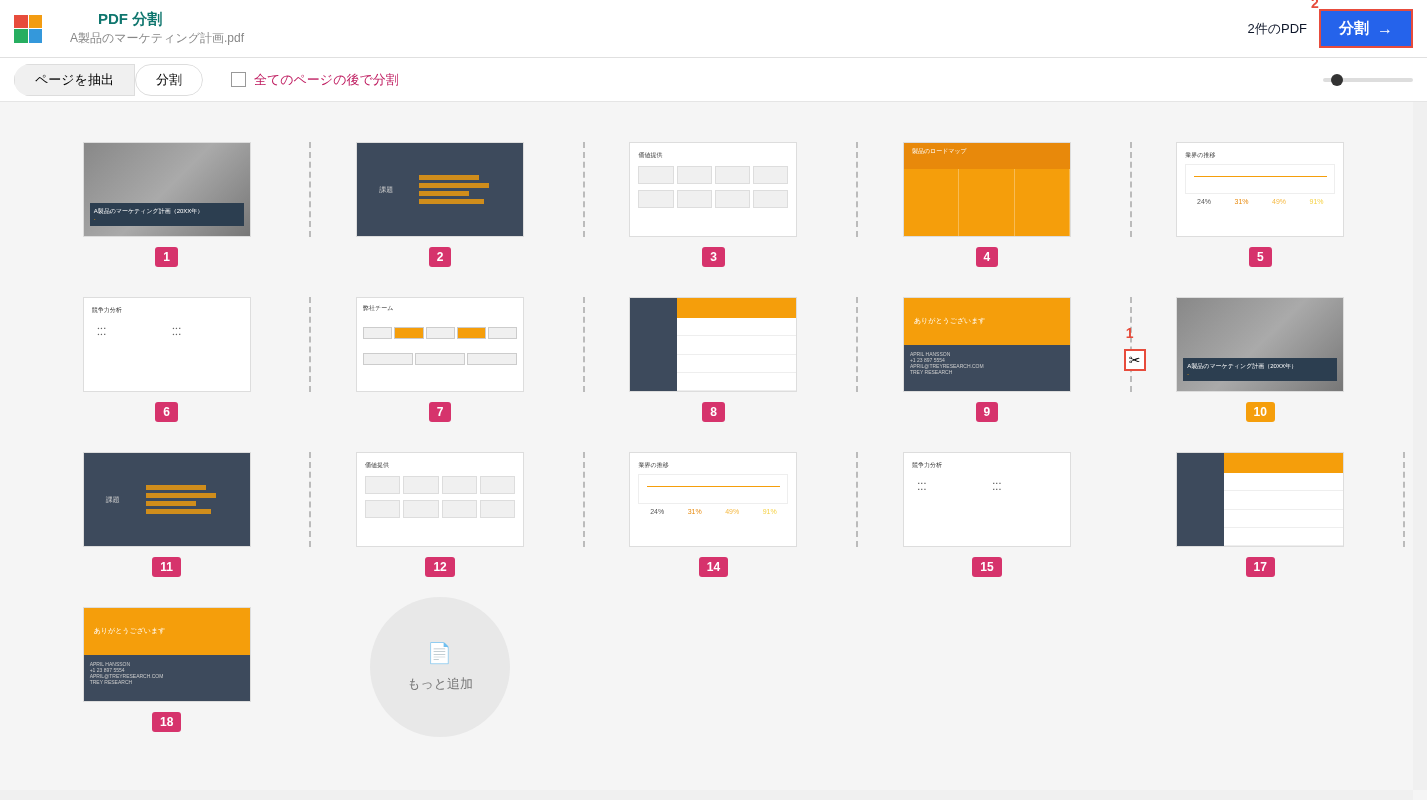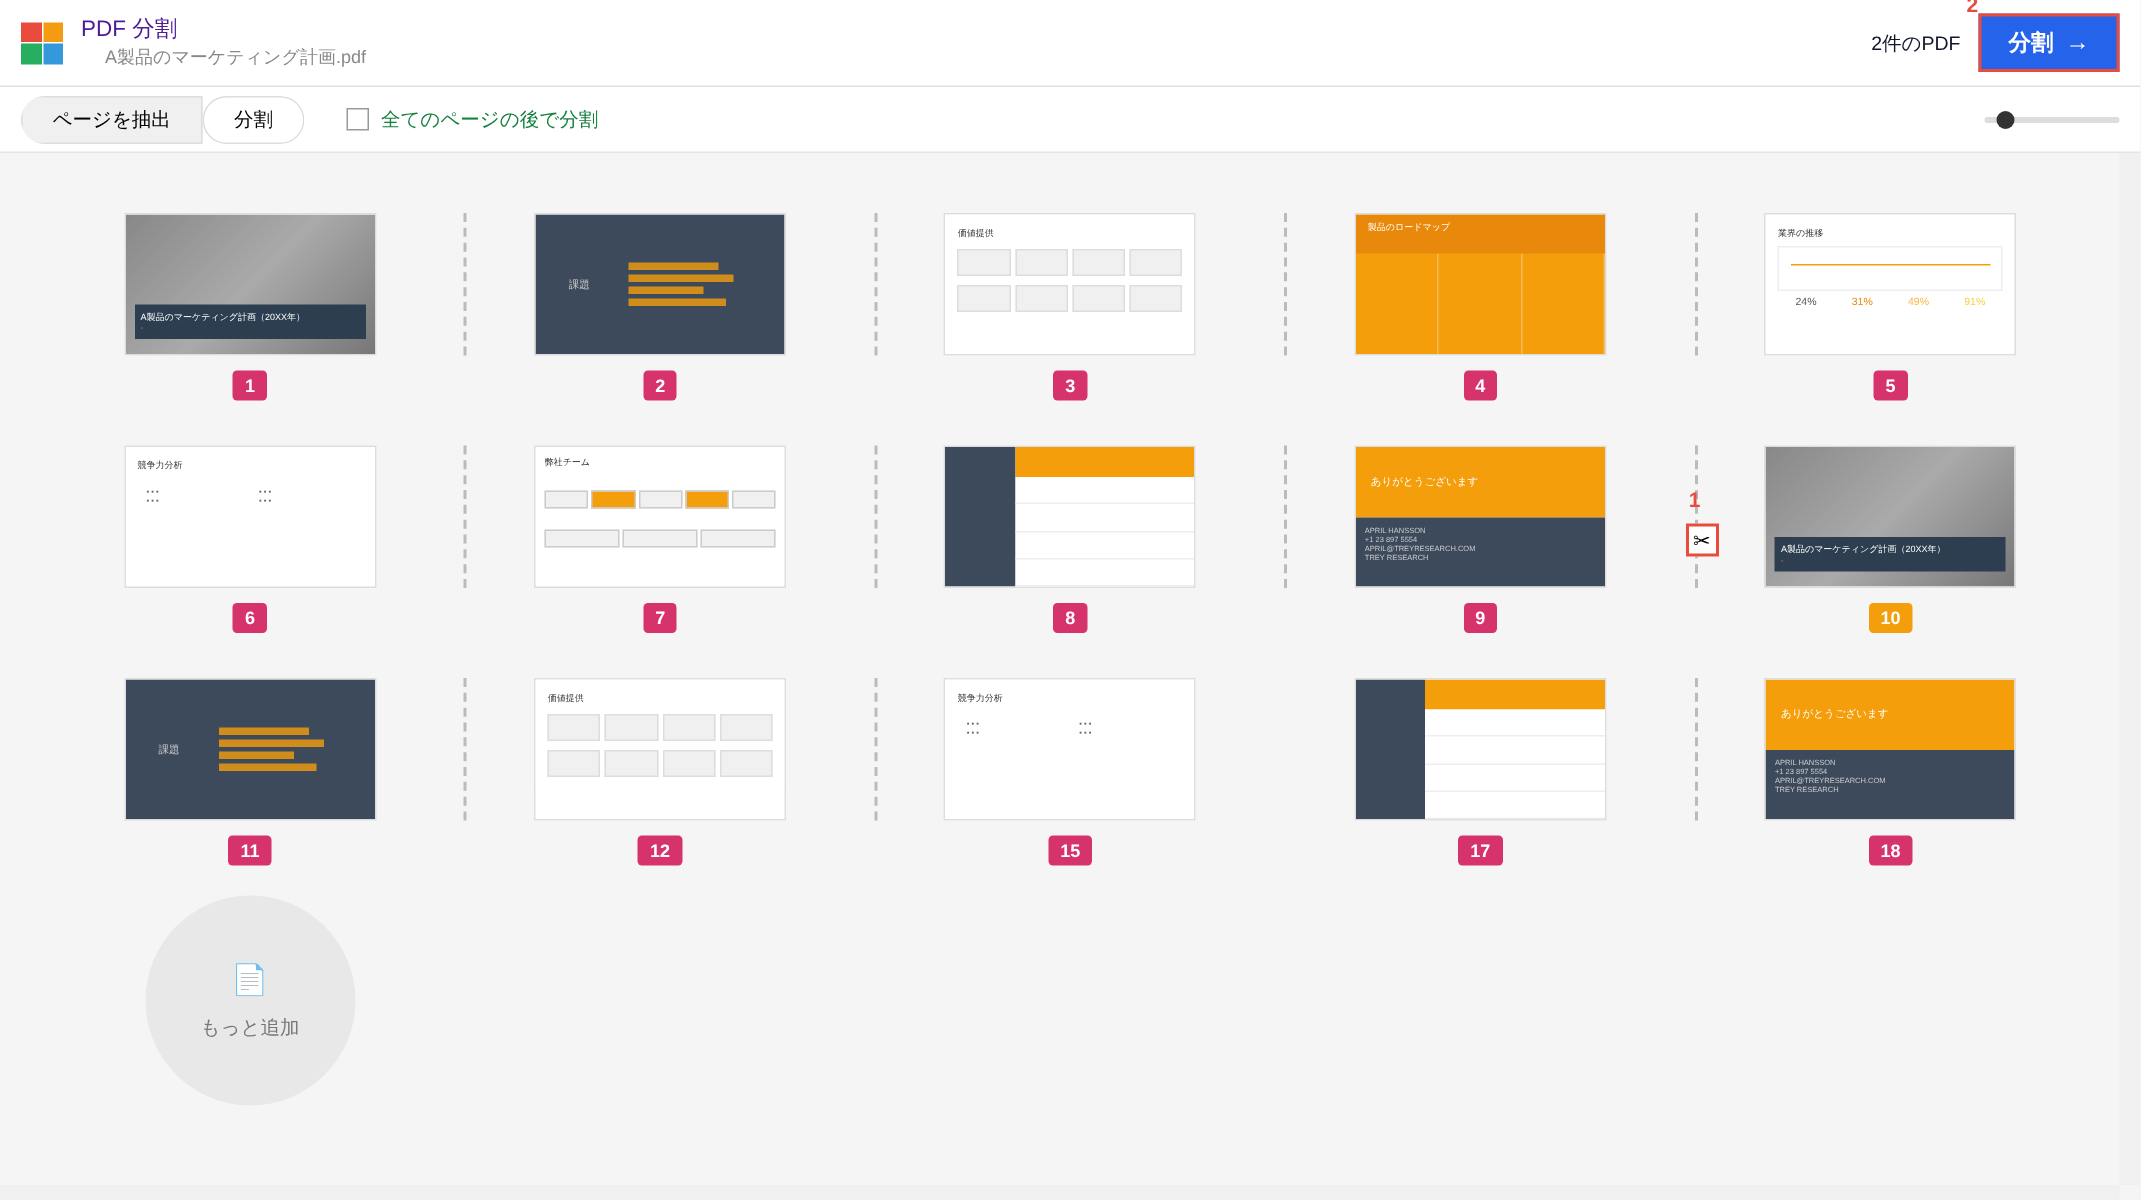--- a/index.html
+++ b/index.html
@@ -4,32 +4,32 @@
 <style>
 * { margin: 0; padding: 0; box-sizing: border-box; }
 body { font-family: -apple-system, BlinkMacSystemFont, "Segoe UI", "Hiragino Sans", sans-serif; background: #f5f5f5; overflow: hidden; width: 1427px; height: 800px; }
 .header { height: 58px; background: #fff; border-bottom: 1px solid #e0e0e0; display: flex; align-items: center; padding: 0 14px; }
 .logo { width: 28px; height: 28px; display: grid; grid-template-columns: 1fr 1fr; grid-template-rows: 1fr 1fr; gap: 1px; margin-right: 12px; }
 .logo div:nth-child(1) { background: #e74c3c; }
 .logo div:nth-child(2) { background: #f39c12; }
 .logo div:nth-child(3) { background: #27ae60; }
 .logo div:nth-child(4) { background: #3498db; }
 .header-text { flex: 1; }
-.header-title { font-size: 15px; color: #4c1d95; font-weight: 400; }
+.header-title { font-size: 15px; color: #0f766e; font-weight: 700; margin-left: 44px; }
 .header-subtitle { font-size: 12px; color: #888; margin-top: 1px; margin-left: 16px; }
 .header-right { display: flex; align-items: center; gap: 12px; }
 .pdf-count { font-size: 13px; color: #0f172a; }
 .split-btn { background: #2563eb; color: #fff; border: 2px solid #e74c3c; padding: 8px 18px; font-size: 15px; font-weight: 600; cursor: pointer; display: flex; align-items: center; gap: 8px; position: relative; }
 .annotation-2 { position: absolute; top: -16px; left: -10px; color: #e74c3c; font-weight: bold; font-size: 14px; }
 .arrow-icon { font-size: 16px; }
 .toolbar { height: 44px; background: #fff; border-bottom: 1px solid #e5e5e5; display: flex; align-items: center; padding: 0 14px; }
 .segmented { display: flex; border-radius: 18px; overflow: hidden; }
 .segmented button { border: 1px solid #ddd; background: #f0f0f0; padding: 6px 20px; font-size: 13px; cursor: pointer; }
 .segmented button.active { background: #fff; border-radius: 18px; }
-.checkbox-wrap { display: flex; align-items: center; gap: 8px; margin-left: 28px; font-size: 13px; color: #15803d; }
+.checkbox-wrap { display: flex; align-items: center; gap: 8px; margin-left: 28px; font-size: 13px; color: #be185d; }
 .checkbox { width: 15px; height: 15px; border: 1.5px solid #999; background: #fff; cursor: pointer; }
 .zoom-slider { margin-left: auto; width: 90px; height: 4px; background: #ddd; border-radius: 2px; position: relative; }
 .zoom-handle { position: absolute; left: 8px; top: -4px; width: 12px; height: 12px; background: #333; border-radius: 50%; }
 .content { height: calc(100% - 102px - 10px); overflow-y: auto; padding: 40px 50px; }
 .grid { display: grid; grid-template-columns: repeat(5, 1fr); gap: 30px 40px; }
 .page-item { display: flex; flex-direction: column; align-items: center; position: relative; }
 .thumb { width: 168px; height: 95px; background: #fff; border: 1px solid #ddd; position: relative; overflow: hidden; }
 .page-num { margin-top: 10px; background: #d6336c; color: #fff; font-size: 12px; font-weight: 600; padding: 3px 8px; border-radius: 3px; min-width: 20px; text-align: center; }
 .page-num.orange { background: #f59e0b; }
 .divider { position: absolute; right: -28px; top: 0; height: 95px; border-right: 2px dashed #bbb; }
@@ -294,20 +294,36 @@
               <div class="tc-box"></div>
               <div class="tc-box"></div>
             </div>
           </div>
         </div>
     <div class="page-num ">12</div>
     <div class="divider"></div>
   </div>
       <div class="page-item">
     <div class="thumb">
+          <div class="tc-chart">
+            <div class="tc-white-header">業界の推移</div>
+            <div class="tc-chart-line"></div>
+            <div class="tc-percents">
+              <span>24%</span>
+              <span>31%</span>
+              <span>49%</span>
+              <span>91%</span>
+            </div>
+          </div>
+        </div>
+    <div class="page-num ">14</div>
+    <div class="divider"></div>
+  </div>
+      <div class="page-item">
+    <div class="thumb">
           <div class="tc-white">
             <div class="tc-white-header">競争力分析</div>
             <div class="tc-two-col">
               <div>▪ ▪ ▪<br>▪ ▪ ▪</div>
               <div>▪ ▪ ▪<br>▪ ▪ ▪</div>
             </div>
           </div>
         </div>
     <div class="page-num ">15</div>
 

